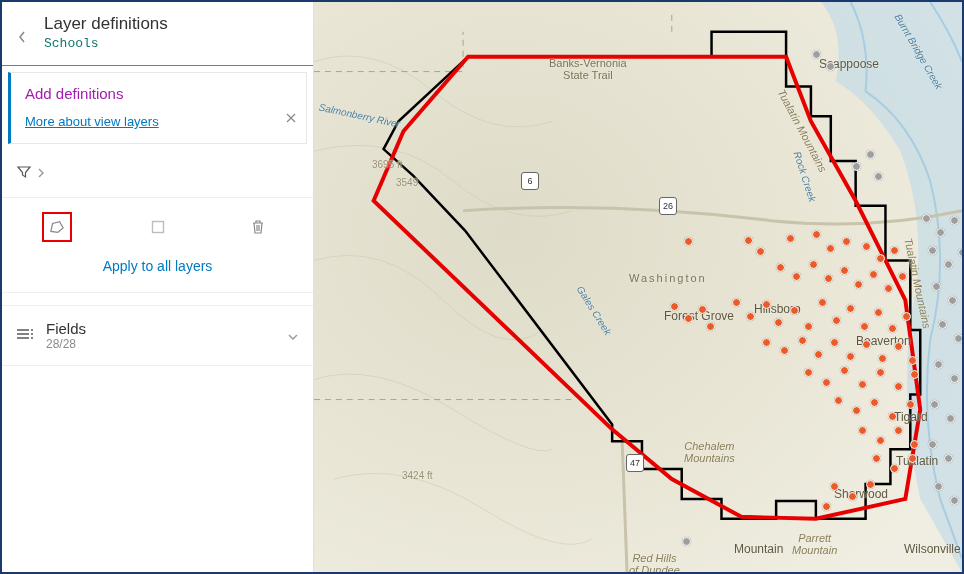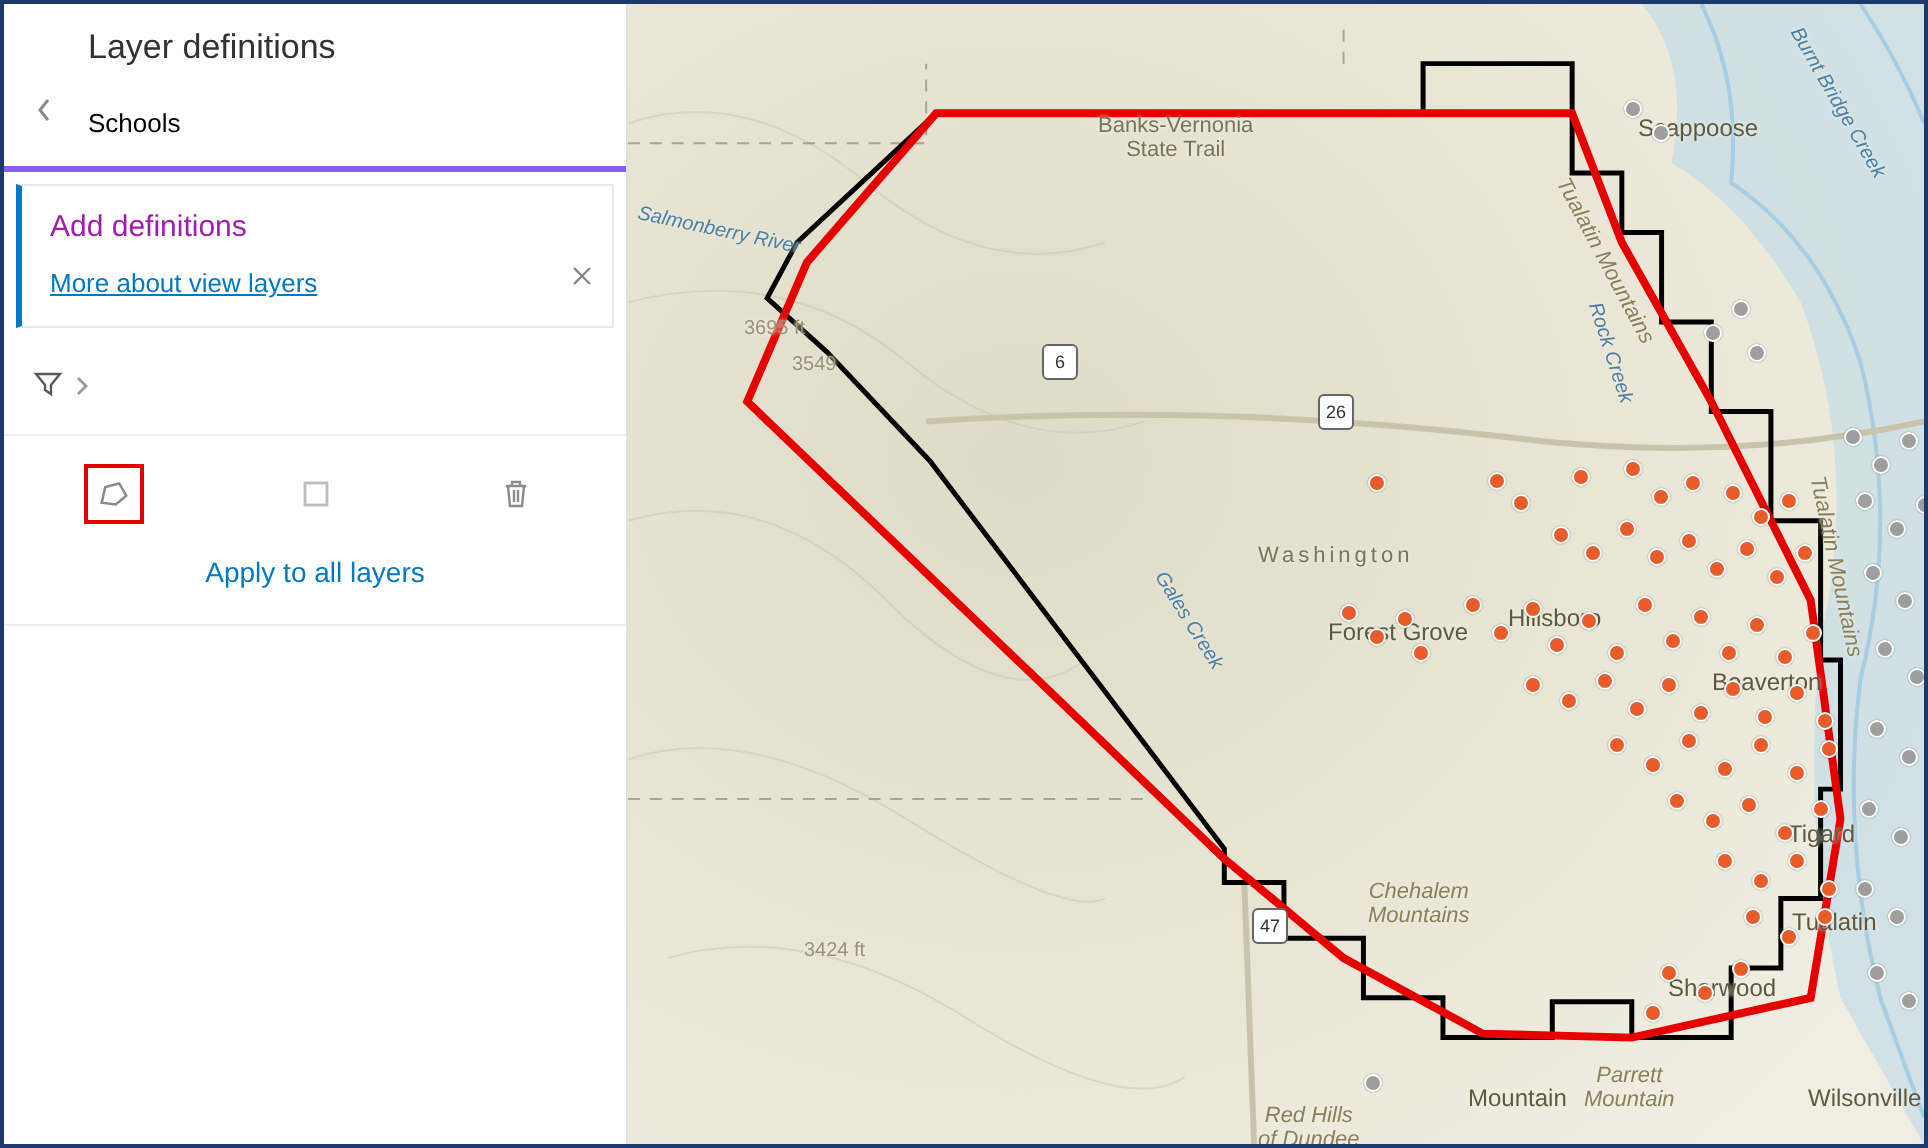--- a/index.html
+++ b/index.html
@@ -4,28 +4,28 @@
 <style>
   * { box-sizing: border-box; margin: 0; padding: 0; }
   body { font-family: "Segoe UI", Arial, sans-serif; font-size: 14px; color: #323232; background: #fff; }
   .app {
     width: 964px; height: 574px; border: 2px solid #1a3a6e; display: flex; overflow: hidden;
   }
   .sidebar {
     width: 312px; height: 100%; border-right: 1px solid #e0e0e0; background: #fff; display: flex; flex-direction: column;
   }
   .header {
-    display: flex; align-items: flex-end; padding: 12px 26px 14px 6px; border-bottom: 3px solid #8b5cf6;
+    display: flex; align-items: flex-end; padding: 12px 26px 14px 6px; border-bottom: 1px solid #8b5cf6;
   }
   .back-btn {
     width: 28px; height: 28px; display: flex; align-items: center; justify-content: center; cursor: pointer; color: #6e6e6e;
   }
   .header-text { margin-left: 8px; }
   .header-title { font-size: 17px; color: #323232; font-weight: 400; }
-  .header-sub { font-size: 13px; color: #000000; margin-top: 20px; }
+  .header-sub { font-size: 13px; color: #0f766e; margin-top: 2px; font-family: Liberation Mono, monospace; }
   .info-box {
     margin: 6px; padding: 12px 14px 14px 14px; border: 1px solid #e8e8e8; border-left: 3px solid #0079c1; position: relative;
   }
   .info-title { font-size: 15px; color: #a21caf; margin-bottom: 4px; }
   .info-desc { font-size: 12.5px; color: #6e6e6e; line-height: 1.45; }
   .info-link { font-size: 13px; color: #0079c1; text-decoration: underline; cursor: pointer; display: inline-block; margin-top: 8px; }
   .info-close { position: absolute; top: 38px; right: 10px; color: #8a8a8a; cursor: pointer; font-size: 13px; }
   .section-row {
     display: flex; align-items: center; padding: 14px 14px; border-bottom: 1px solid #eee; cursor: pointer;
   }
@@ -122,20 +122,37 @@
         </div>
         <div class="tool-btn">
           <svg width="14" height="16" viewBox="0 0 14 16">
               <path d="M2 4 H12 M5 4 V2 H9 V4 M3 4 L4 14 H10 L11 4 M6 6 V12 M8 6 V12" fill="none" stroke="#8a8a8a" stroke-width="1.2"></path>
             </svg>
         </div>
       </div>
       <div class="apply-link">Apply to all layers</div>
     </div>
 
+    <div class="fields-row">
+      <span class="icon">
+        <svg width="18" height="14" viewBox="0 0 18 14">
+            <path d="M1 3 H13 M1 7 H13 M1 11 H13" stroke="#595959" stroke-width="1.4"></path>
+            <path d="M15 3 H17 M15 7 H17 M15 11 H17" stroke="#595959" stroke-width="1.4"></path>
+          </svg>
+      </span>
+      <span class="txt">
+        <div class="label">Fields</div>
+        <div class="sub">28/28</div>
+      </span>
+      <span class="chev">
+        <svg width="12" height="9" viewBox="0 0 12 9">
+            <path d="M2 3 L6 7 L10 3" stroke="#999" stroke-width="1.4" fill="none"></path>
+          </svg>
+      </span>
+    </div>
 
   </div>
 
   <div class="map">
 
     <svg viewBox="0 0 652 574" preserveAspectRatio="none">
       <defs>
         <radialGradient id="terr" cx="30%" cy="40%" r="80%">
           <stop offset="0%" stop-color="#dedbc8"></stop>
           <stop offset="60%" stop-color="#e9e6d6"></stop>

